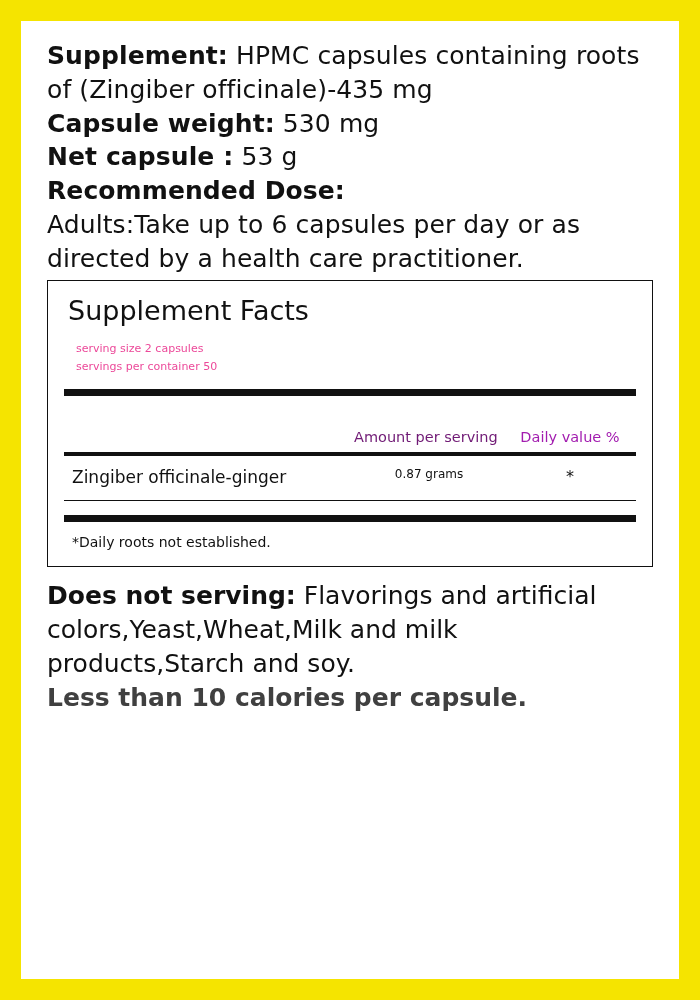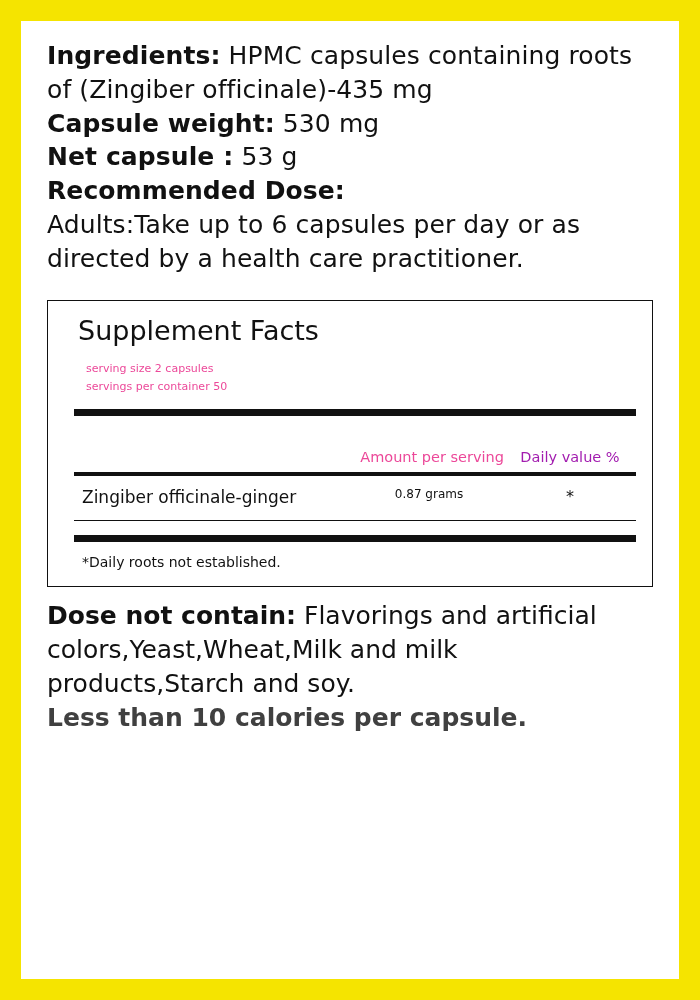--- a/index.html
+++ b/index.html
@@ -39,23 +39,23 @@
   }
   .info-line .lbl {
     font-weight: bold;
   }
   .info-line .val {
     font-weight: normal;
   }
 
   
   .facts-box {
-    margin-top: 25px;
+    margin-top: 5px;
     border: 1px solid #111111;
-    padding: 14px 16px 16px 26px;
+    padding: 14px 16px 16px 16px;
     box-sizing: border-box;
   }
   .facts-title {
     font-size: 27px;
     color: #111111;
     padding-left: 4px;
     margin-bottom: 14px;
   }
   .serving-line {
     font-size: 11px;
@@ -83,24 +83,24 @@
     align-items: flex-end;
     justify-content: flex-end;
     padding: 6px 0 6px 0;
     min-height: 44px;
   }
   .col-name {
     flex: 1 1 auto;
   }
   .col-amount {
     width: 150px;
-    text-align: right;
+    text-align: left;
     font-size: 14.5px;
     line-height: 1.25;
-    color: #ec4899;
+    color: #701a75;
   }
   .col-dv {
     width: 132px;
     text-align: center;
     font-size: 14.5px;
     line-height: 1.25;
     color: #a21caf;
   }
   .facts-data-row {
     display: flex;
@@ -151,21 +151,21 @@
   }
 </style>
 </head>
 <body>
 
 <div class="label-panel">
   <div class="content">
 
     <div class="info-block">
       <div class="info-line">
-        <span class="lbl">Ingredients:</span>
+        <span class="lbl">Supplement:</span>
         <span class="val">HPMC capsules containing roots of (Zingiber officinale)-435 mg</span>
       </div>
       <div class="info-line">
         <span class="lbl">Capsule weight:</span>
         <span class="val">530 mg</span>
       </div>
       <div class="info-line">
         <span class="lbl">Net capsule :</span>
         <span class="val">53 g</span>
       </div>
@@ -199,20 +199,20 @@
       </div>
 
       <div class="rule-thin"></div>
       <div class="rule-thick"></div>
 
       <div class="footnote">*Daily roots not established.</div>
     </div>
 
     <div class="bottom-block">
       <div class="info-line">
-        <span class="lbl">Dose not contain:</span>
+        <span class="lbl">Does not serving:</span>
         <span class="val">Flavorings and artificial colors,Yeast,Wheat,Milk and milk products,Starch and soy.</span>
       </div>
       <div class="calories-line">Less than 10 calories per capsule.</div>
     </div>
 
   </div>
 </div>
 
 </body></html>

